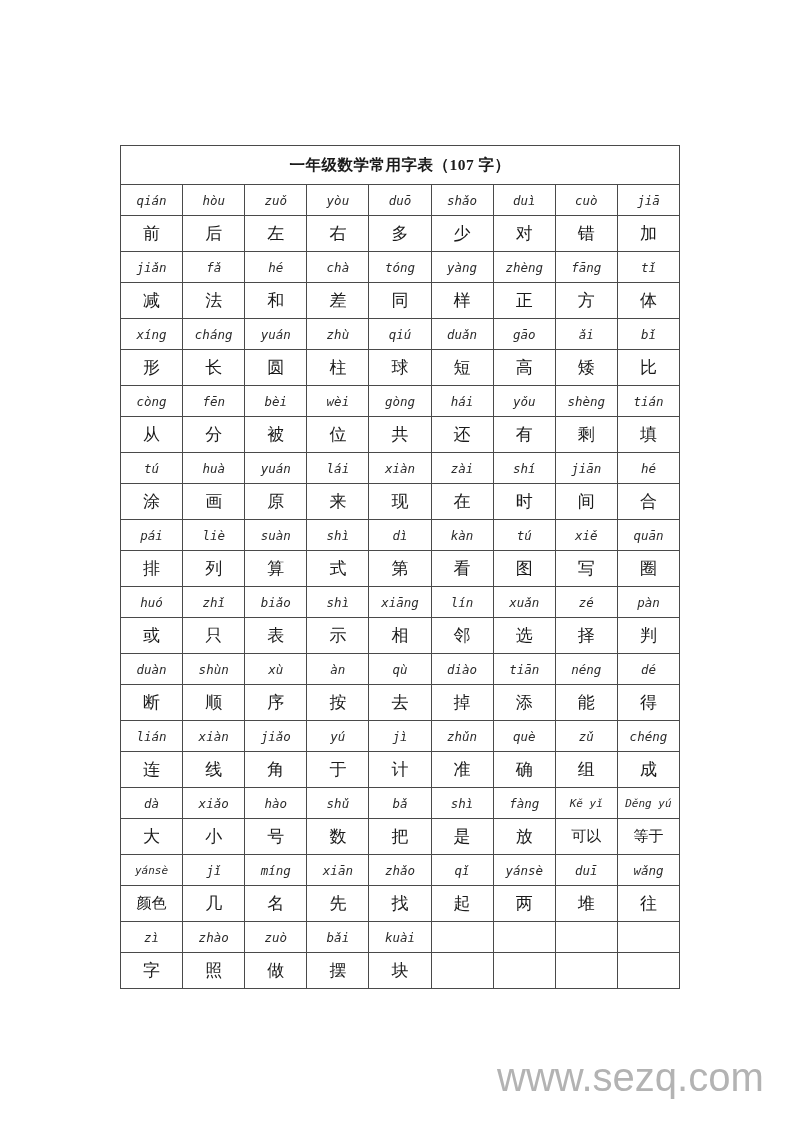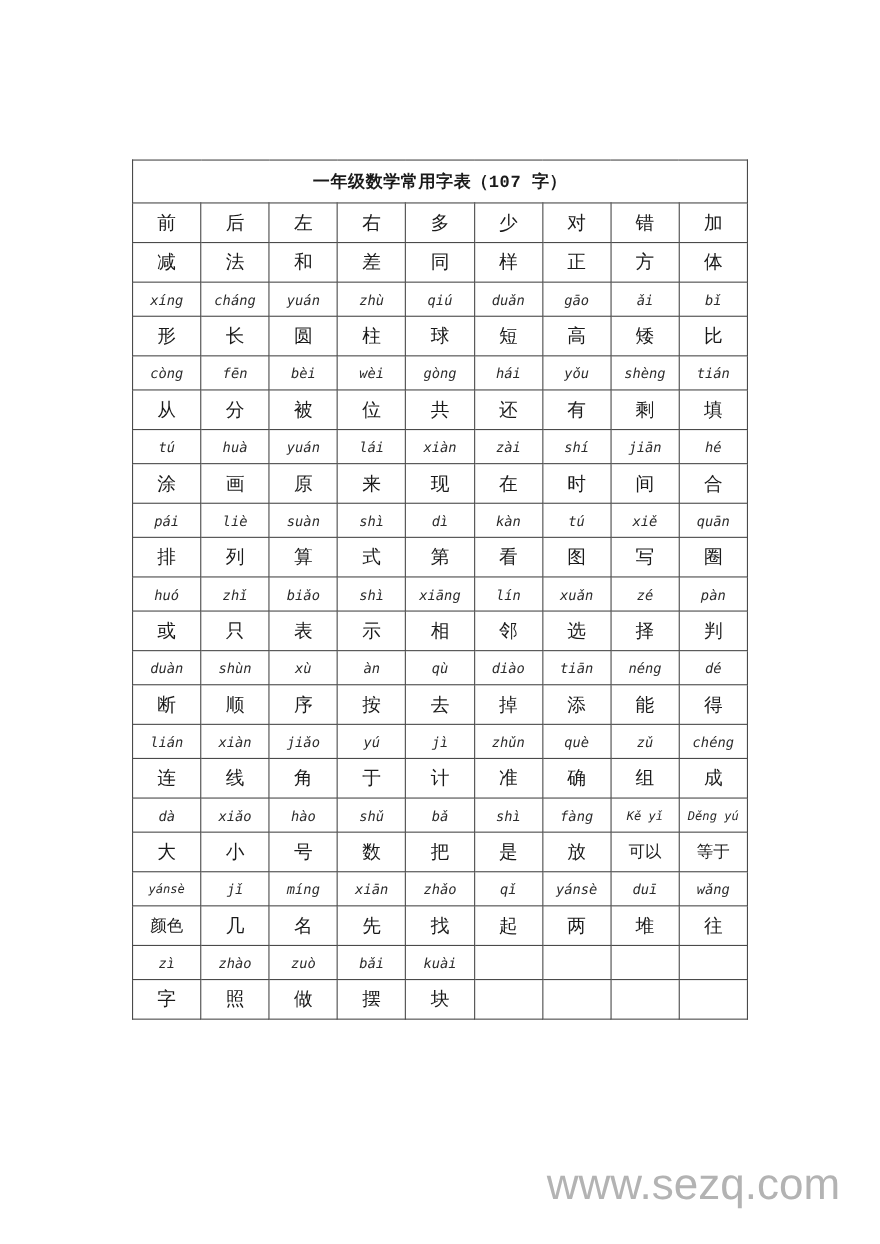--- a/index.html
+++ b/index.html
@@ -45,21 +45,21 @@
     vertical-align: middle;
     background: #ffffff;
   }
 
   .title-cell {
     height: 38px;
     font-size: 15.5px;
     font-weight: bold;
     letter-spacing: 0.5px;
     color: #1a1a1a;
-    font-family: Liberation Mono, monospace;
+    font-family: Liberation Serif, serif;
     border: 1px solid #4a4a4a;
   }
 
   .title-text {
     display: inline-block;
     white-space: nowrap;
   }
 
   .pinyin-cell {
     height: 30px;
@@ -114,32 +114,54 @@
   <div class="sheet">
     <table class="chartable">
       <tbody>
         <tr>
           <td class="title-cell" colspan="9">
             <span class="title-text">一年级数学常用字表（107 字）</span>
           </td>
         </tr>
 
         <tr>
+          <td class="pinyin-cell">qián</td>
+          <td class="pinyin-cell">hòu</td>
+          <td class="pinyin-cell">zuǒ</td>
+          <td class="pinyin-cell">yòu</td>
+          <td class="pinyin-cell">duō</td>
+          <td class="pinyin-cell">shǎo</td>
+          <td class="pinyin-cell">duì</td>
+          <td class="pinyin-cell">cuò</td>
+          <td class="pinyin-cell">jiā</td>
+        </tr>
+        <tr>
           <td class="hanzi-cell">前</td>
           <td class="hanzi-cell">后</td>
           <td class="hanzi-cell">左</td>
           <td class="hanzi-cell">右</td>
           <td class="hanzi-cell">多</td>
           <td class="hanzi-cell">少</td>
           <td class="hanzi-cell">对</td>
           <td class="hanzi-cell">错</td>
           <td class="hanzi-cell">加</td>
         </tr>
 
         <tr>
+          <td class="pinyin-cell">jiǎn</td>
+          <td class="pinyin-cell">fǎ</td>
+          <td class="pinyin-cell">hé</td>
+          <td class="pinyin-cell">chà</td>
+          <td class="pinyin-cell">tóng</td>
+          <td class="pinyin-cell">yàng</td>
+          <td class="pinyin-cell">zhèng</td>
+          <td class="pinyin-cell">fāng</td>
+          <td class="pinyin-cell">tǐ</td>
+        </tr>
+        <tr>
           <td class="hanzi-cell">减</td>
           <td class="hanzi-cell">法</td>
           <td class="hanzi-cell">和</td>
           <td class="hanzi-cell">差</td>
           <td class="hanzi-cell">同</td>
           <td class="hanzi-cell">样</td>
           <td class="hanzi-cell">正</td>
           <td class="hanzi-cell">方</td>
           <td class="hanzi-cell">体</td>
         </tr>

